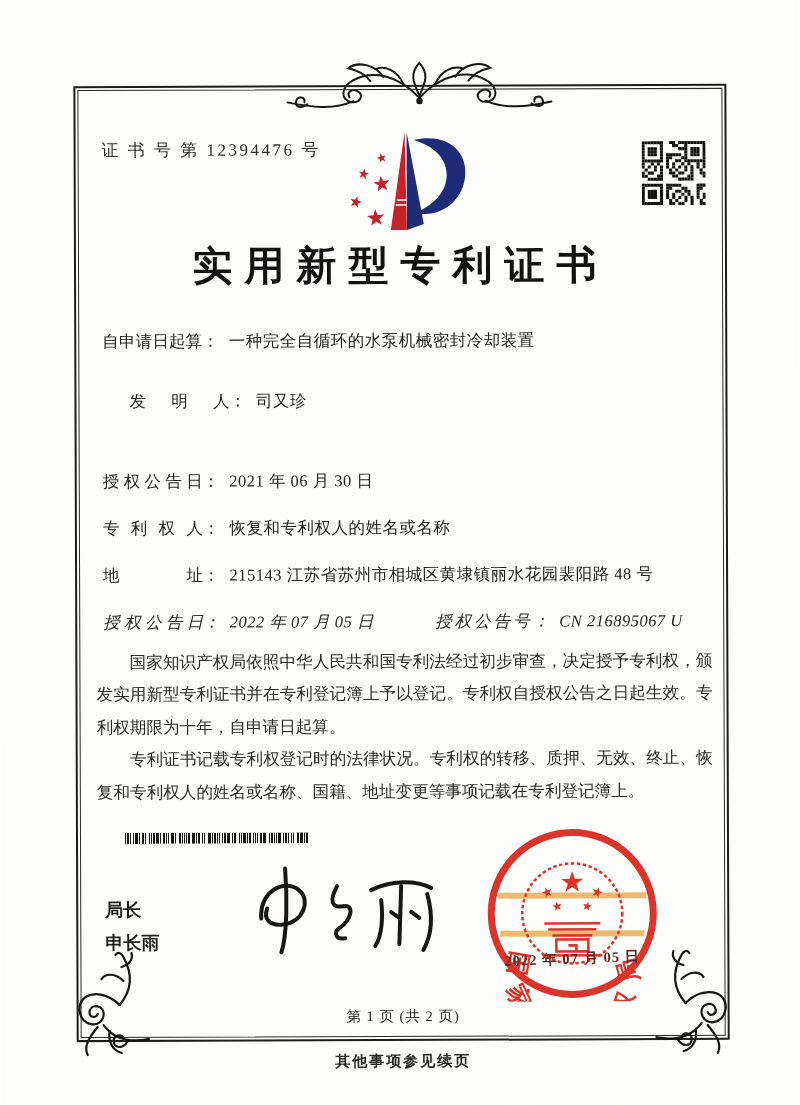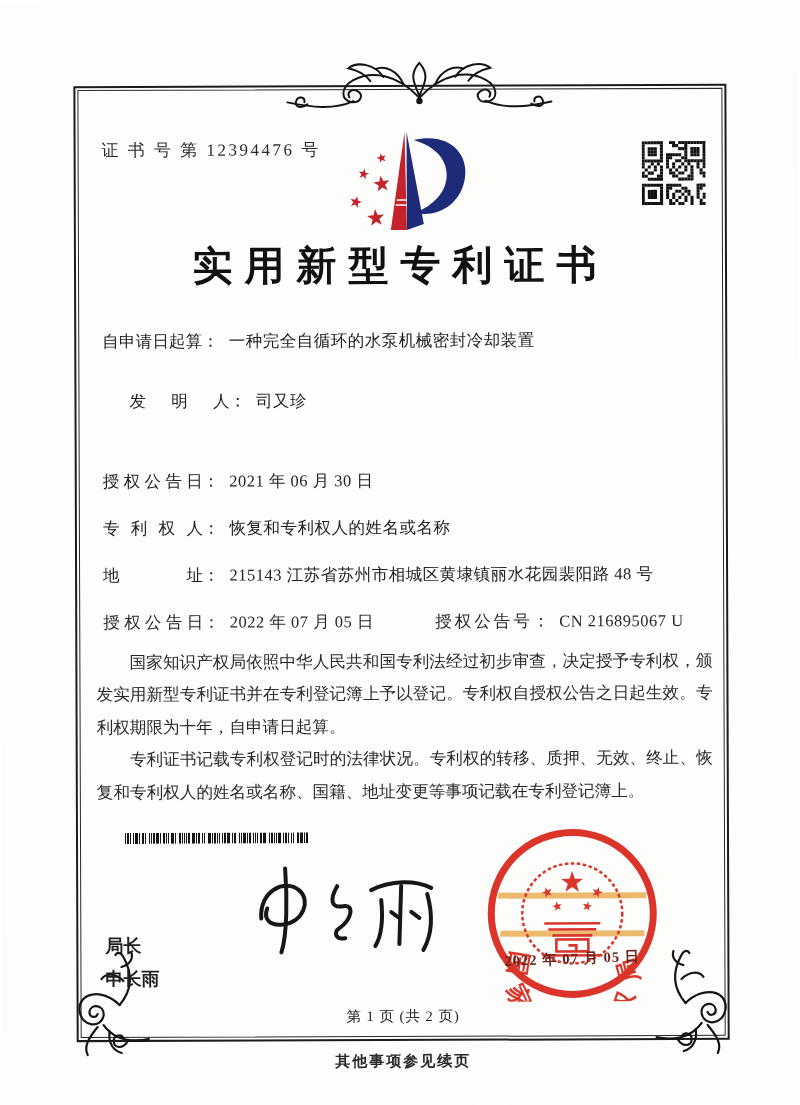--- a/index.html
+++ b/index.html
@@ -26,34 +26,34 @@
            font-size:40px; font-weight:bold; letter-spacing:12px; color:#121110; }
 
   .field { position:absolute; left:103px; font-size:16.5px; color:#222120;
            white-space:nowrap; }
   .flabel { display:inline-block; width:100px; text-align:justify; text-align-last:justify;
             vertical-align:bottom; }
   .fcolon { display:inline-block; margin-right:10px; }
   .fval { letter-spacing:0.5px; }
   .f0 { top:330px; } .f1 { top:390px;margin-left:27px; } .f2 { top:424px; }
   .f3 { top:470px; } .f4 { top:517px; } .f5 { top:564px; }
-  .grantrow { position:absolute; left:103px; top:611px; font-size:16.5px; white-space:nowrap; }
+  .grantrow { position:absolute; left:103px; top:611px; font-size:16.5px; white-space:nowrap;font-style:italic; }
   .grant2 { position:absolute; left:318px; top:0; }
 
   .body-text { position:absolute; left:96px; top:646px; width:616px;
                font-size:16.6px; line-height:32.4px; text-align:justify;
                color:#2a2928; }
   .body-text p { text-indent:2em; margin:0; }
 
   .barcode { position:absolute; left:124px; top:832px; width:202px; height:11px;
              overflow:hidden; }
   .barcode div { position:absolute; top:0; height:11px; background:#161513; }
 
   .signer { position:absolute; left:104px; top:893px; font-size:18px; font-weight:bold;
-            color:#201f1d; line-height:33px;margin-top:36px; }
+            color:#201f1d; line-height:33px; }
   .signature { position:absolute; left:232px; top:856px; width:210px; height:104px; }
 
   .seal { position:absolute; left:483px; top:826px; width:176px; height:176px;
           opacity:0.93; }
   .seal-date { position:absolute; left:0; top:124px; width:176px; text-align:center;
                font-size:14.5px; font-weight:bold; color:#5c140c; letter-spacing:1px;
                transform:rotate(-2deg); }
 
   .pageinfo { position:absolute; left:75px; top:1007px; width:653px; text-align:center;
               font-size:14.5px; color:#23221f; letter-spacing:1px; }

